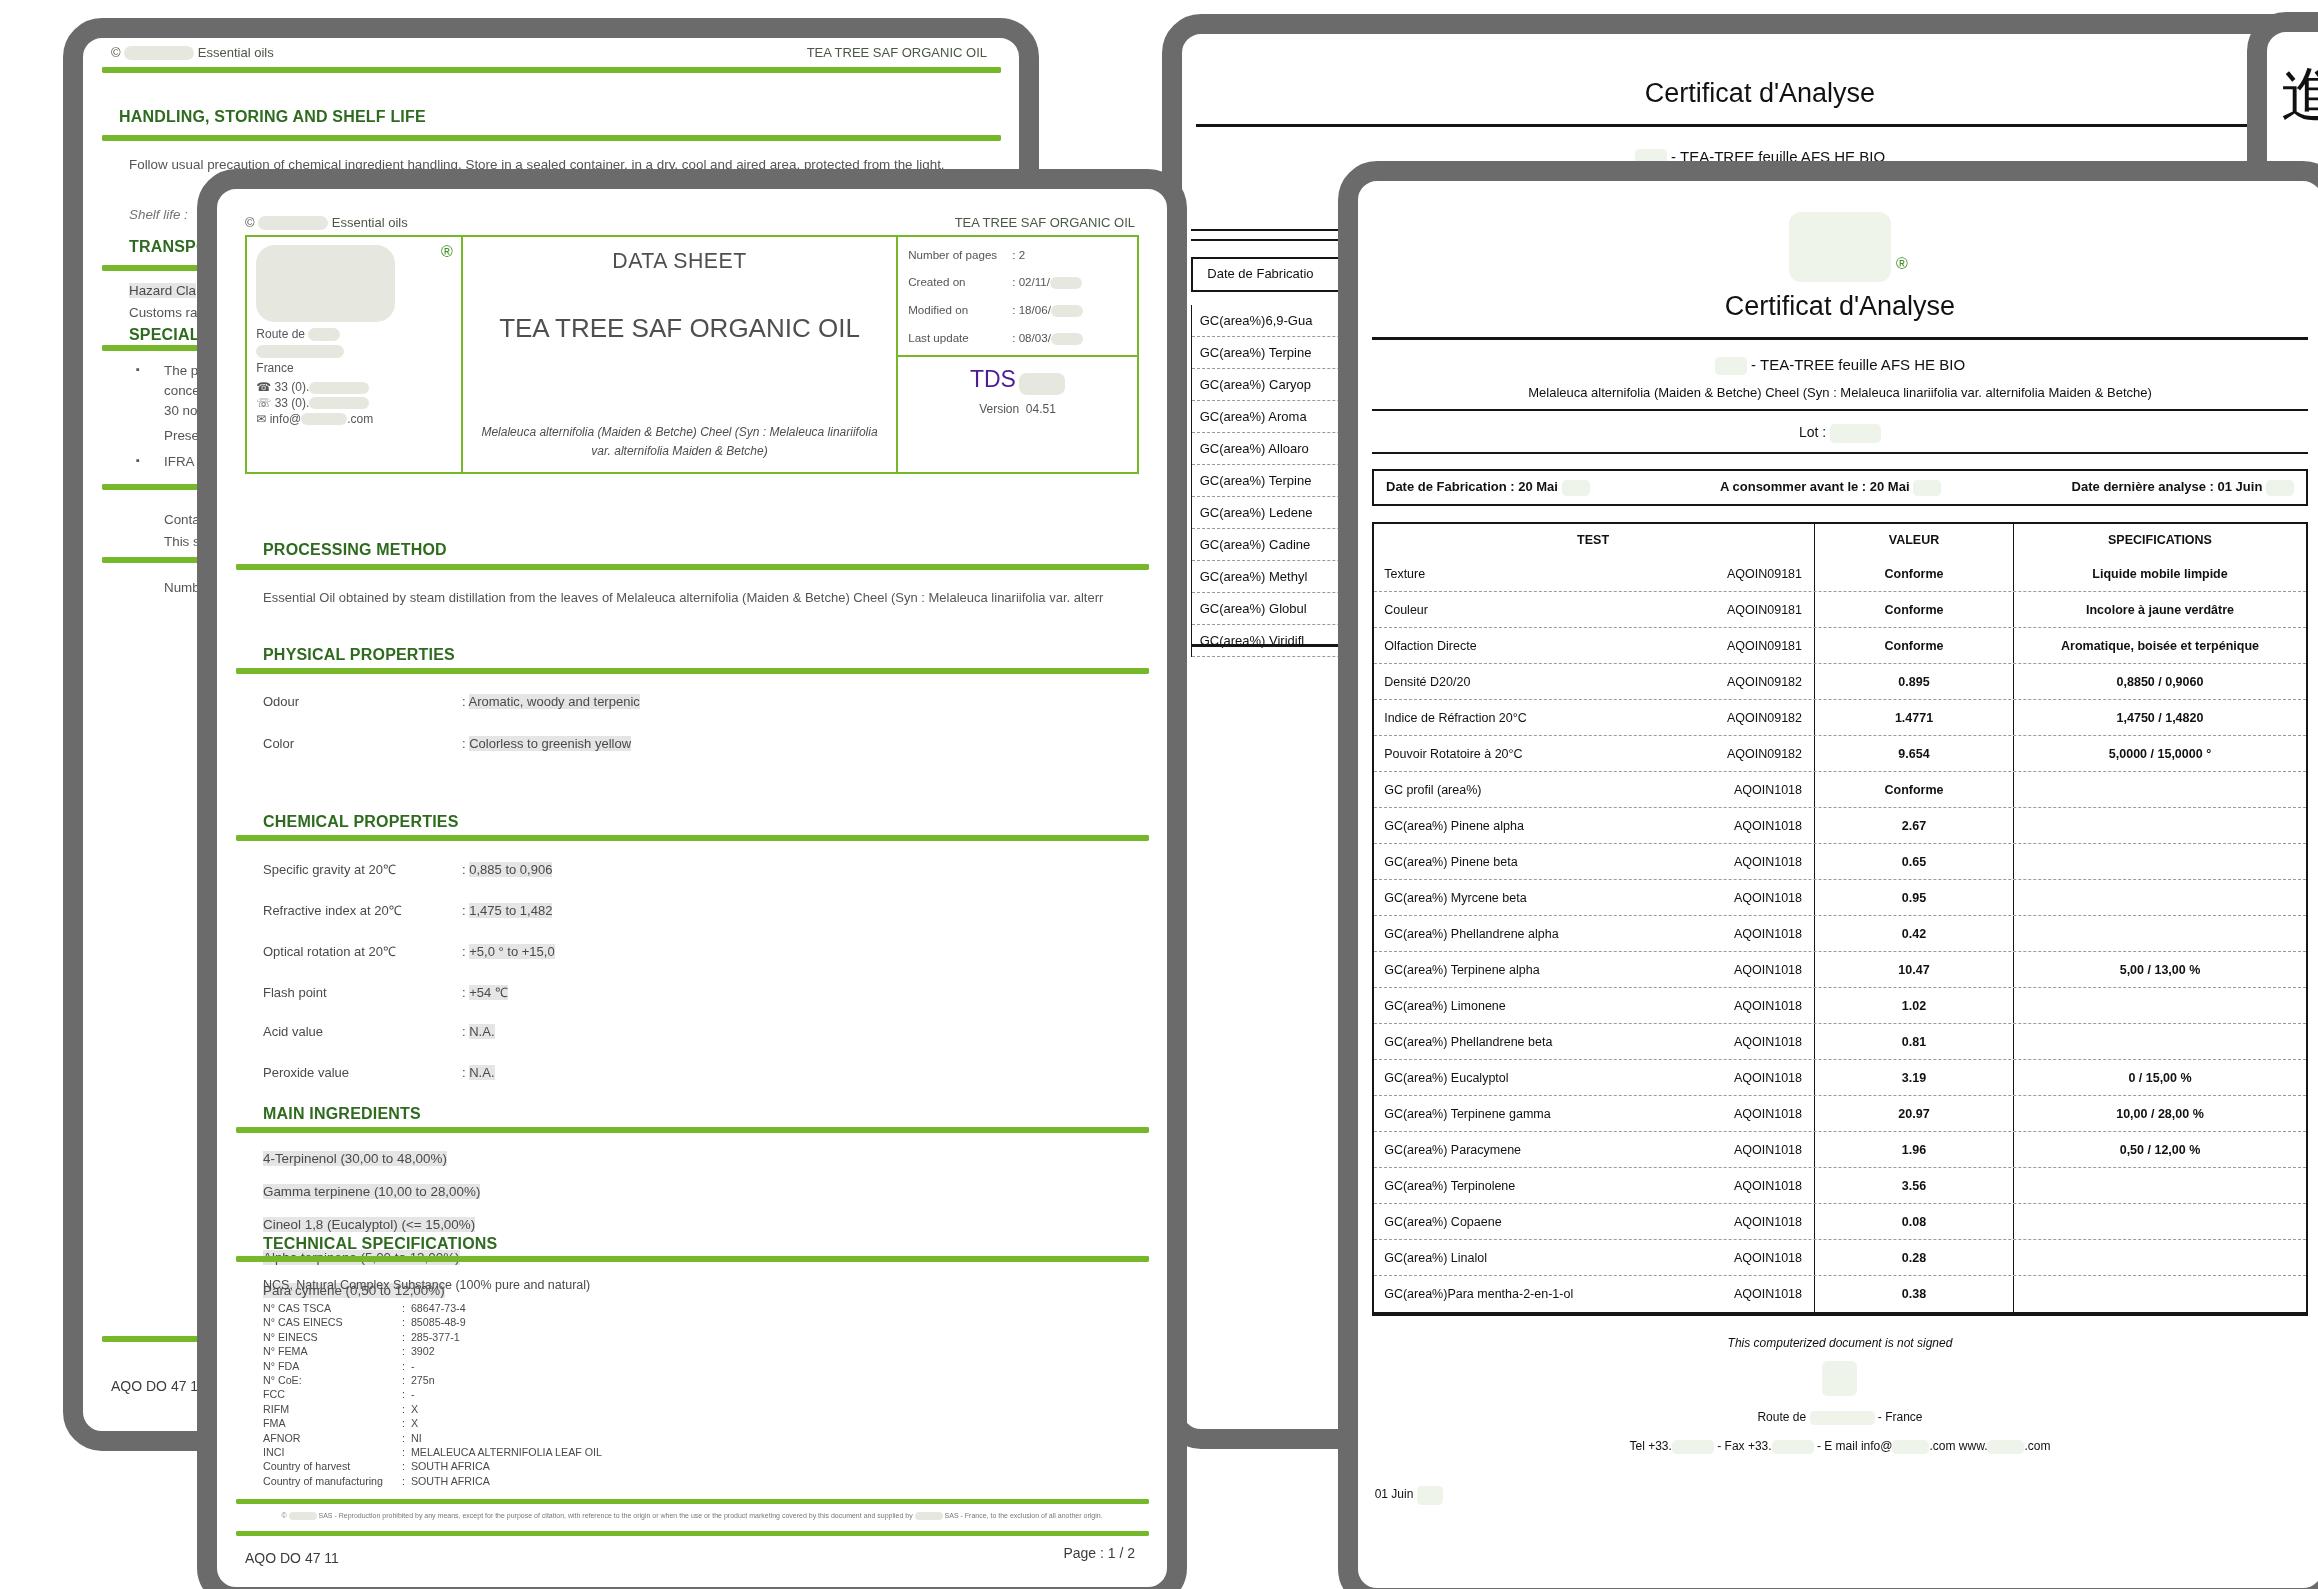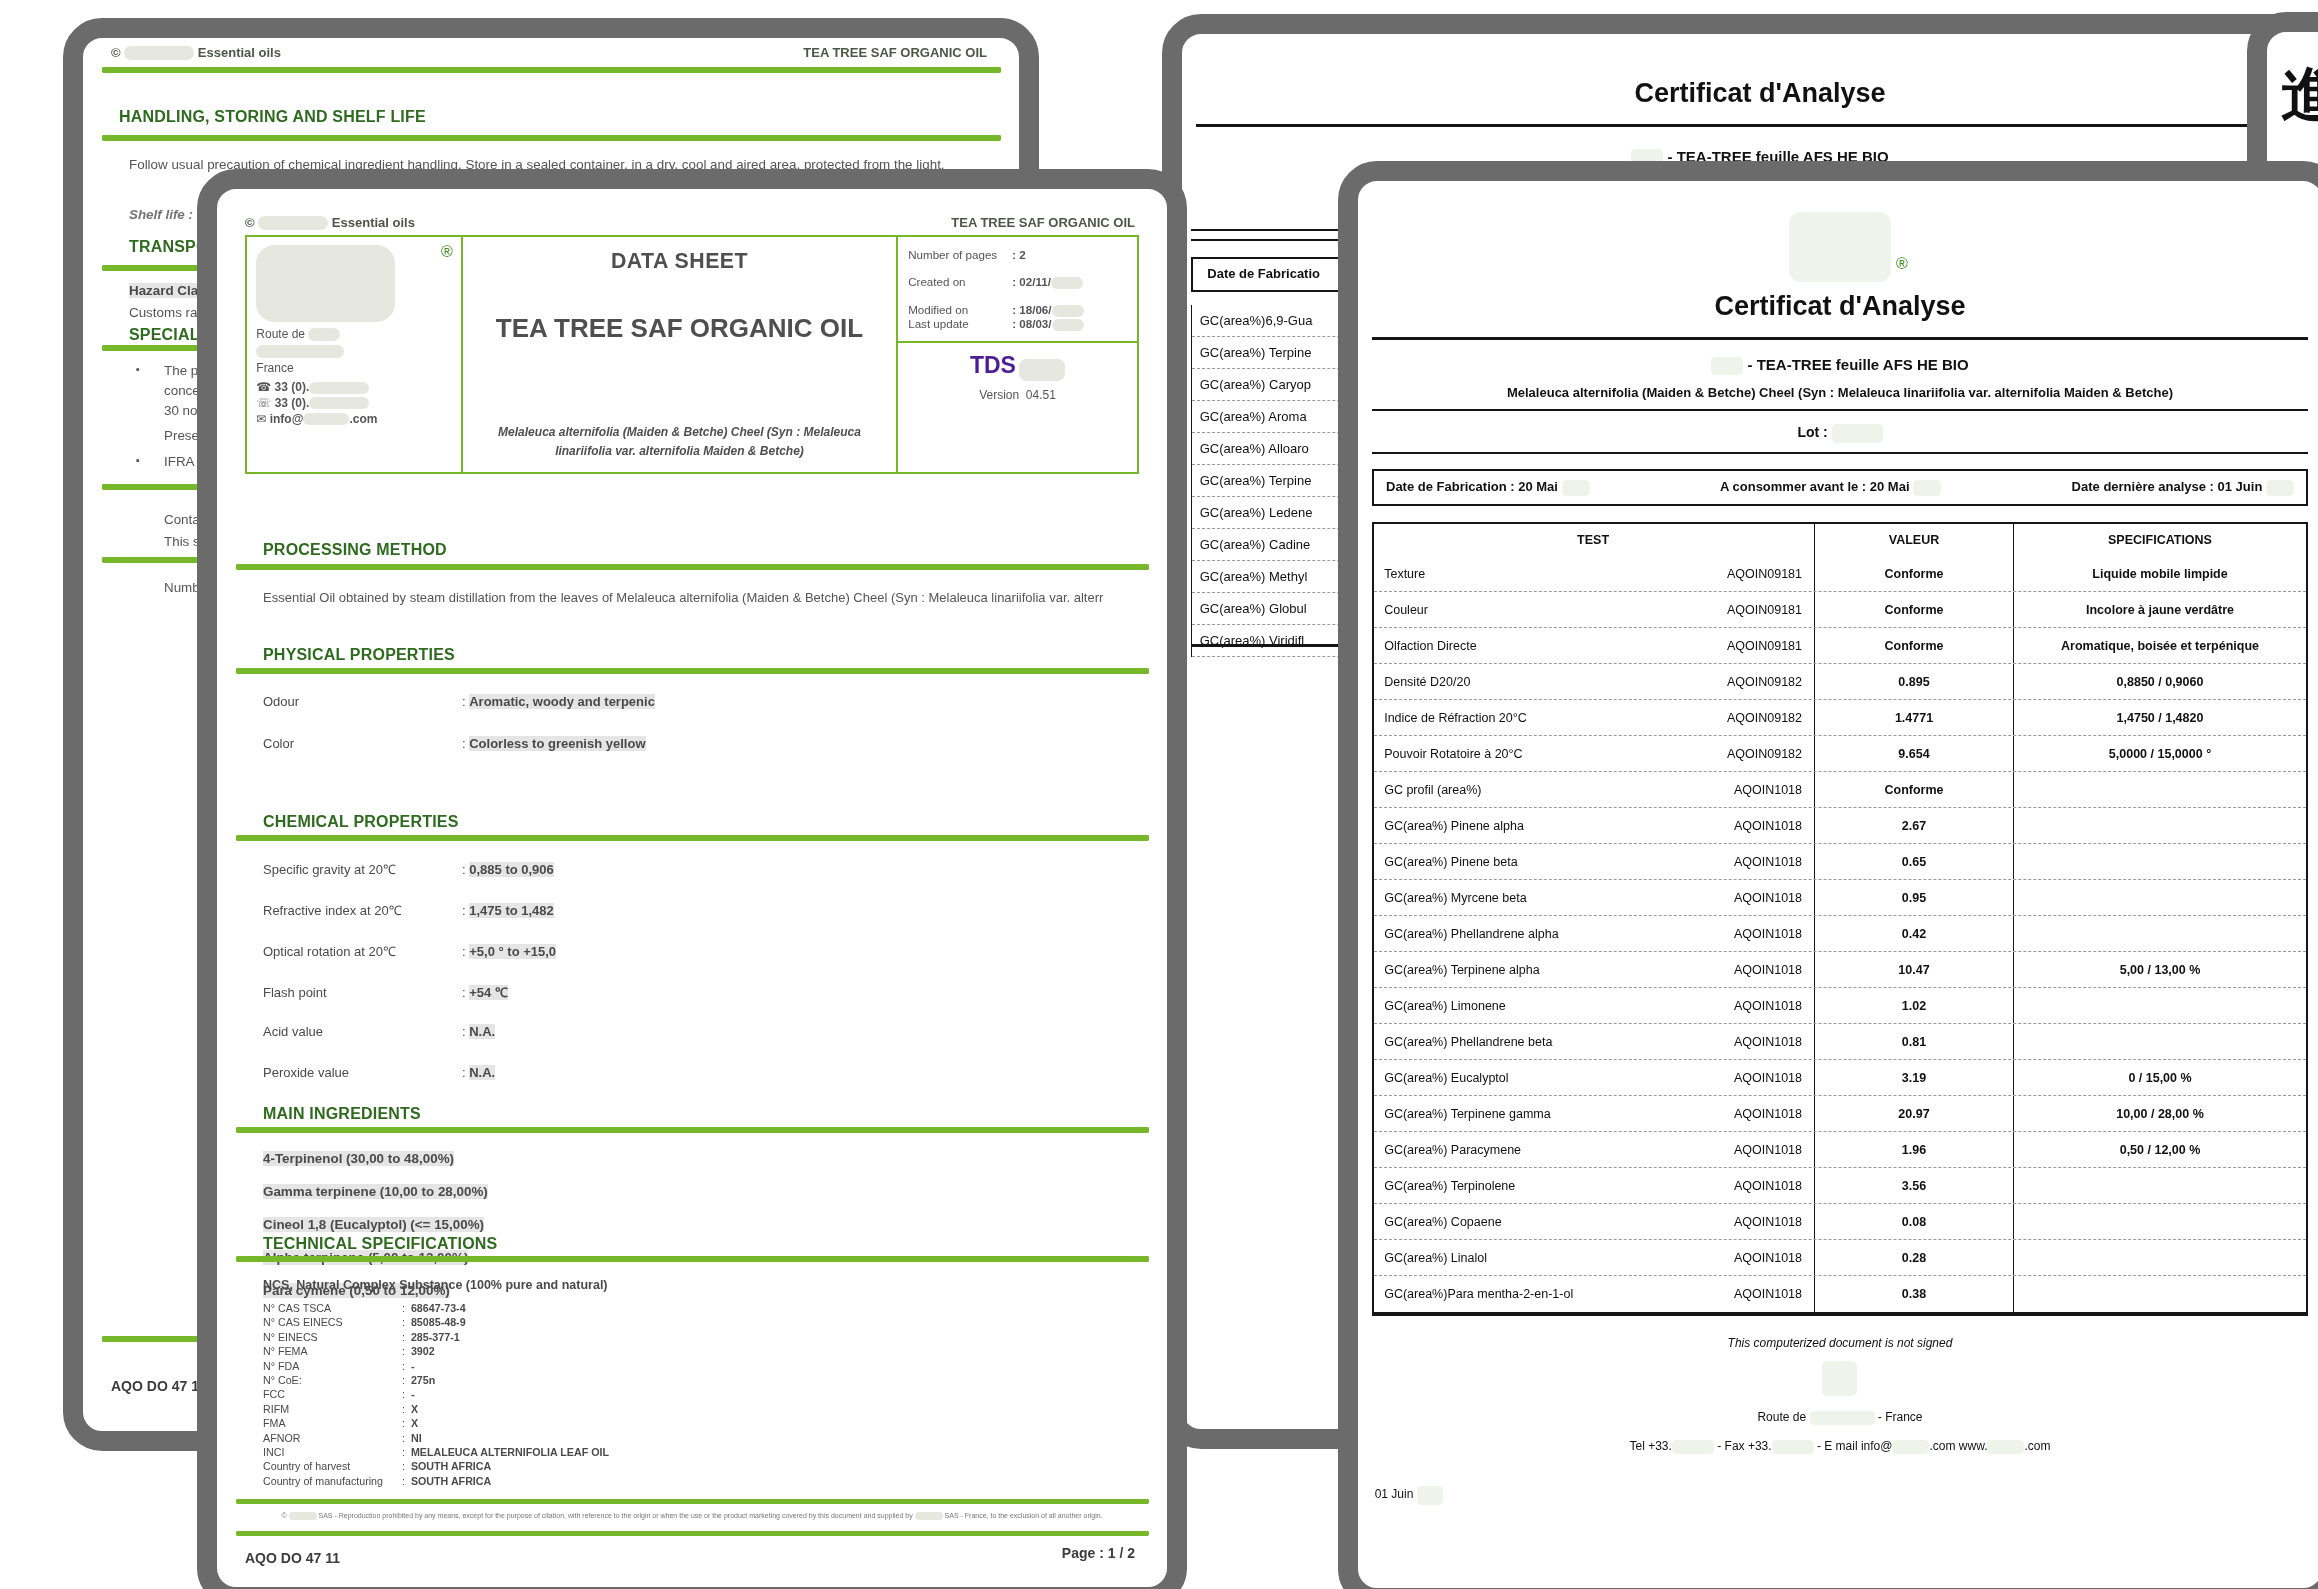--- a/index.html
+++ b/index.html
@@ -1,21 +1,21 @@
 <!DOCTYPE html>
 <html style="font-size:7.4px"><head>
 <meta charset="utf-8">
 <style>
   html,body{margin:0;padding:0;background:#fff;}
   #stage{position:relative;width:3444px;height:1589px;overflow:hidden;background:#fff;
          font-family:"Liberation Sans",sans-serif;color:#444;}
   .card{position:absolute;background:#fff;border:20.4px solid #6b6b6b;border-radius:39px;
         box-sizing:border-box;overflow:hidden;}
   .abs{position:absolute;}
-  .b{font-weight:bold;} .i{font-style:italic;} .ctr{text-align:center;}
+  .b{font-weight:normal;} .i{font-style:italic;} .ctr{text-align:center;}
   .grule{position:absolute;height:6px;background:#76b82a;border-radius:1.4px;}
   .gh{position:absolute;font-weight:bold;color:#2e6b1f;font-size:16px;letter-spacing:0.2px;}
   .hl{background:#e5e5e5;text-align:center;}
   .blob{display:inline-block;background:#e6e8e0;border-radius:7.4px;height:16px;width:65px;vertical-align:middle;}
   .gblob{display:inline-block;background:#eef4ea;border-radius:4.6px;height:20.4px;width:42px;vertical-align:middle;}
   .krule{position:absolute;height:3.2px;background:#151515;}
   
   .ctab{position:absolute;border:2.3px solid #151515;box-sizing:border-box;font-size:12.5px;color:#111;}
   .crow{display:flex;align-items:flex-end;height:36px;border-bottom:0.9px dashed #9a9a9a;box-sizing:border-box;}
   .crow:last-child{border-bottom:none;}
@@ -132,21 +132,21 @@
         <div style="margin-top:1.9px;"><span>✉</span> <span class="b">info@</span><span class="blob" style="width:46px;height:12px;"></span><span class="b">.com</span></div>
       </div>
       <div style="flex:1;border-right:2.3px solid #76b82a;box-sizing:border-box;display:flex;flex-direction:column;align-items:center;padding:12px 14px;">
         <div class="b" style="font-size:21.3px;color:#4f4f4f;letter-spacing:0.5px;">DATA SHEET</div>
         <div class="b ctr" style="font-size:26px;color:#4f4f4f;margin-top:39px;">TEA TREE SAF ORGANIC OIL</div>
         <div class="b i ctr" style="font-size:12px;color:#4f4f4f;line-height:18.5px;margin-top:auto;">Melaleuca alternifolia (Maiden &amp; Betche) Cheel (Syn : Melaleuca linariifolia var. alternifolia Maiden &amp; Betche)</div>
       </div>
       <div style="width:239px;box-sizing:border-box;padding:11px 10.2px;font-size:11.6px;color:#555;">
         <div style="margin-bottom:14px;"><span class="lab" style="display:inline-block;width:104px;">Number of pages</span><span class="b">: 2</span></div>
         <div style="margin-bottom:14px;"><span style="display:inline-block;width:104px;">Created on</span><span class="b">: 02/11/</span><span class="blob" style="width:32px;height:12px;"></span></div>
-        <div style=""><span style="display:inline-block;width:104px;">Modified on</span><span class="b">: 18/06/</span><span class="blob" style="width:32px;height:12px;"></span></div>
+        <div style="margin-bottom:14px;"><span style="display:inline-block;width:104px;">Modified on</span><span class="b">: 18/06/</span><span class="blob" style="width:32px;height:12px;"></span></div>
         <div style="margin-bottom:10.2px;"><span style="display:inline-block;width:104px;">Last update</span><span class="b">: 08/03/</span><span class="blob" style="width:32px;height:12px;"></span></div>
         <div style="height:2.3px;background:#76b82a;margin:6.5px -10.2px;"></div>
         <div class="ctr" style="margin-top:8.3px;"><span class="b" style="font-size:23px;color:#4c1d95;">TDS</span> <span class="blob" style="width:46px;height:22px;"></span></div>
         <div class="ctr" style="margin-top:7.4px;font-size:12px;"><span>Version</span>&nbsp;&nbsp;<span>04.51</span></div>
       </div>
     </div>
 
 
     <div class="gh" style="top:352px;left:46px;">PROCESSING METHOD</div>
     <div class="grule" style="top:375px;left:18.5px;right:18.5px;"></div>

